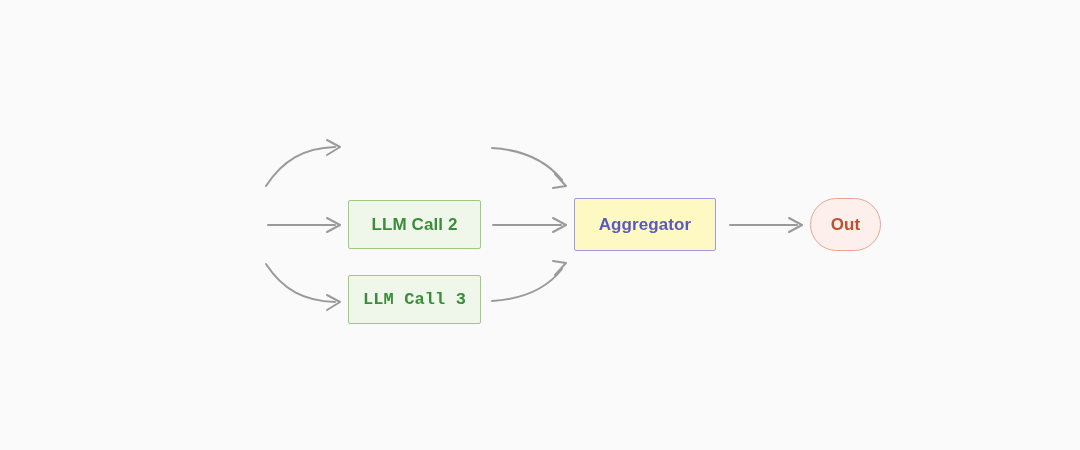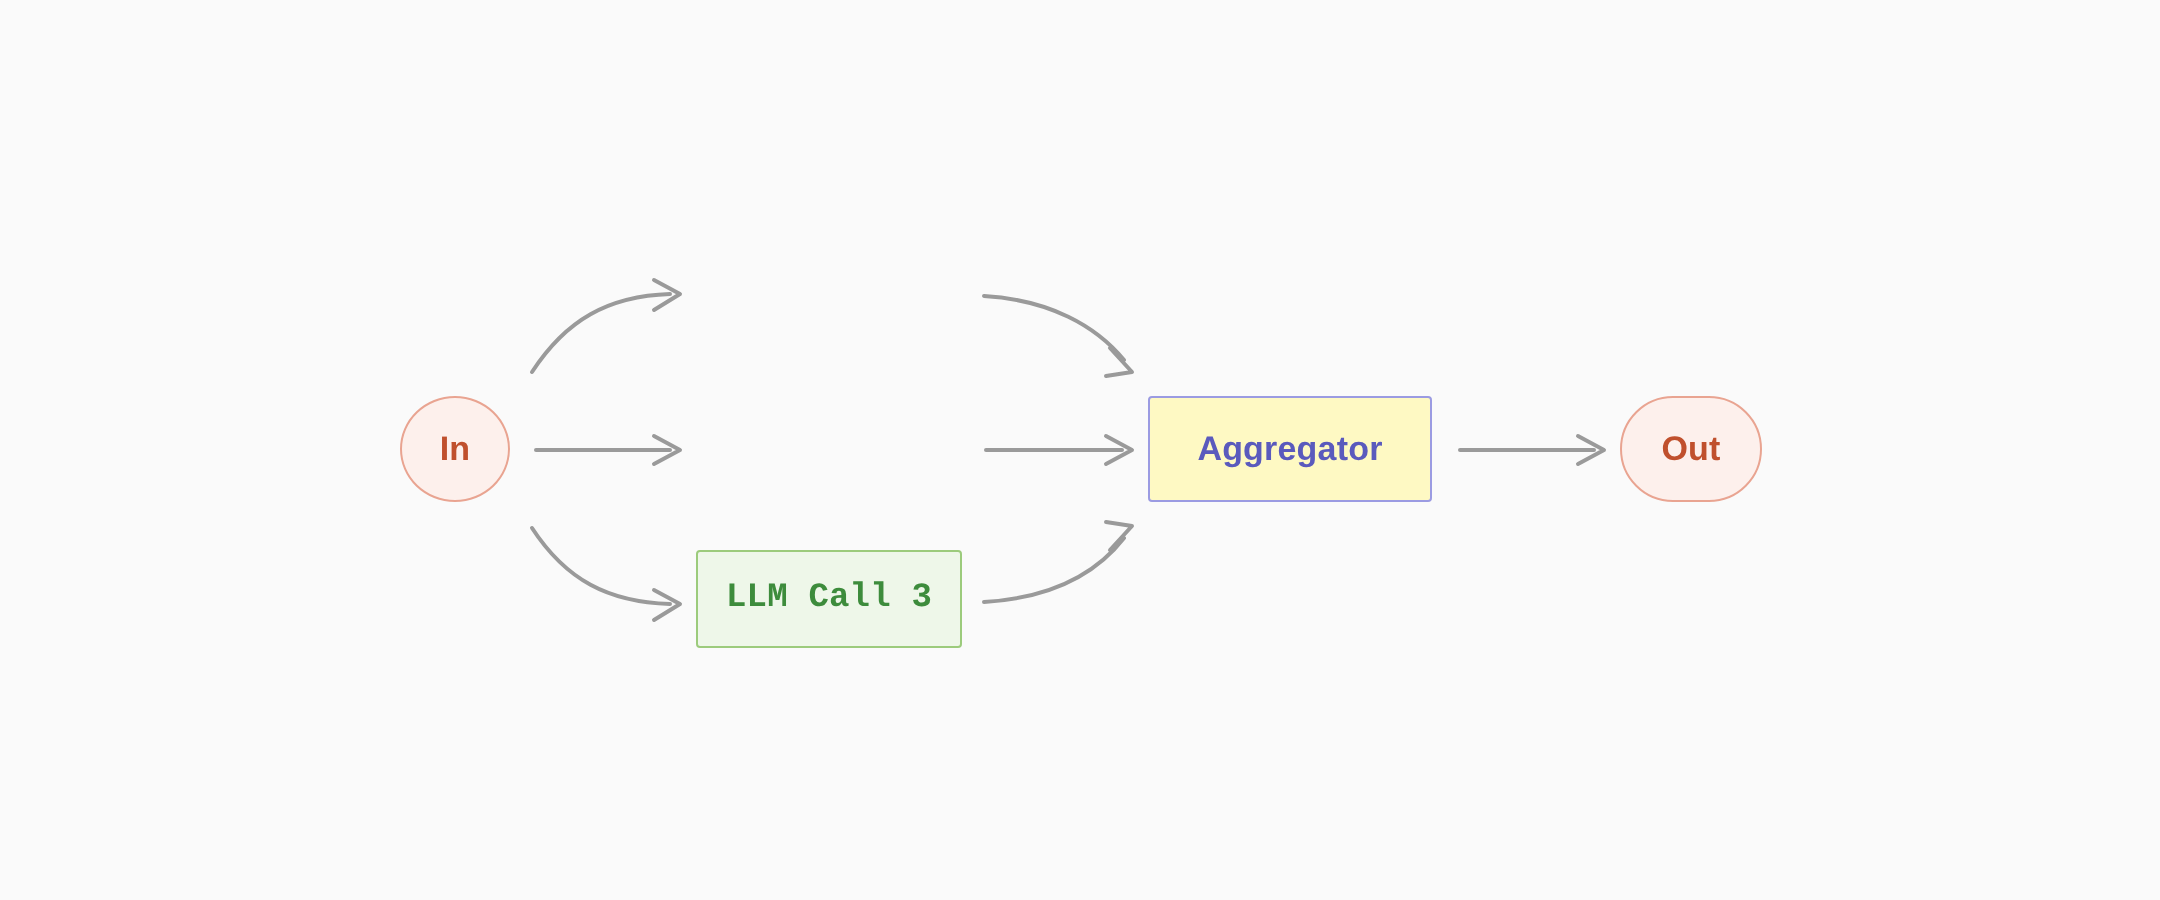--- a/index.html
+++ b/index.html
@@ -135,25 +135,25 @@
       <path class="edge-path" d="M 492 301 C 525 299 548 287 562 269"></path>
       <path class="edge-head" d="M 553 261 L 566 263 L 555 275"></path>
     </g>
 
     <g>
       <path class="edge-path" d="M 730 225 L 797 225"></path>
       <path class="edge-head" d="M 789 218 L 802 225 L 789 232"></path>
     </g>
   </svg>
 
-  <div class="node node-terminal" id="node-in">
-    <span>In</span>
-  </div>
 
 
+  <div class="node node-llm" id="node-llm-2">
+    <span>LLM Call 2</span>
+  </div>
 
   <div class="node node-llm" id="node-llm-3">
     <span>LLM Call 3</span>
   </div>
 
   <div class="node" id="node-aggregator">
     <span>Aggregator</span>
   </div>
 
   <div class="node node-terminal" id="node-out">

